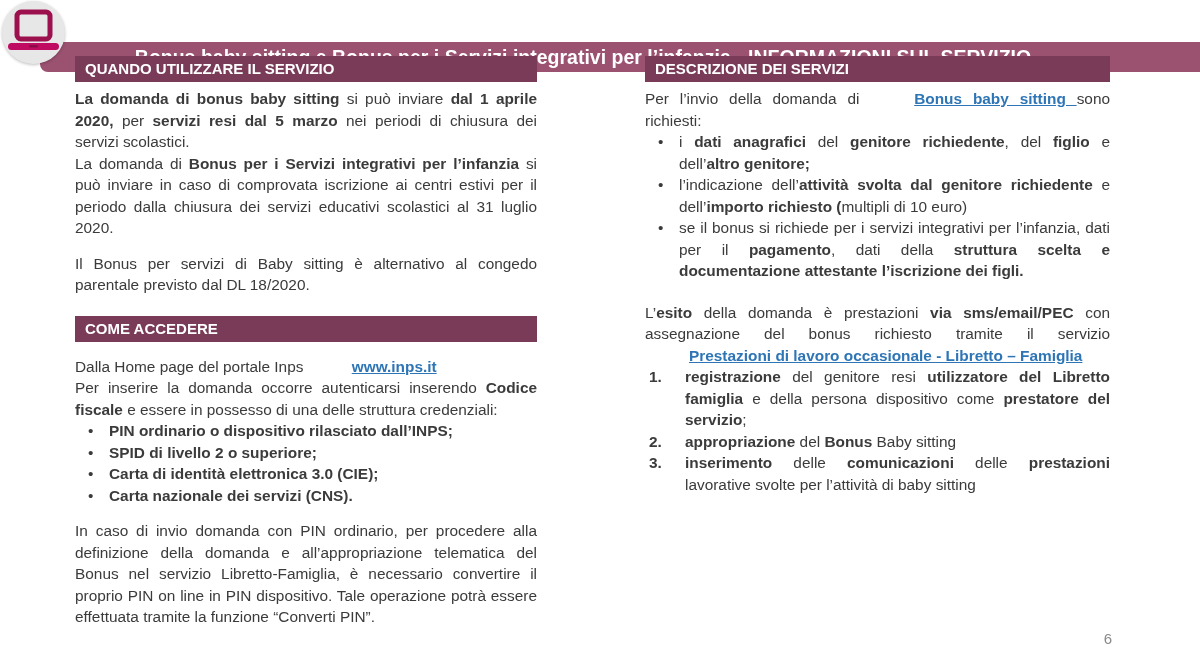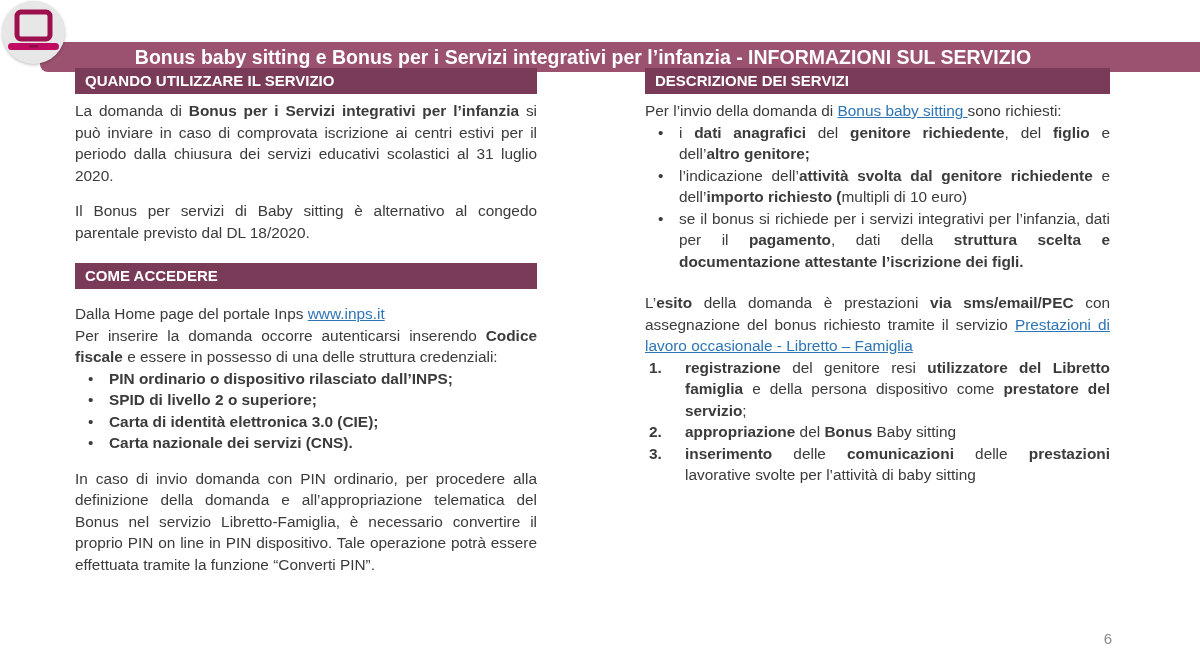--- a/index.html
+++ b/index.html
@@ -19,36 +19,36 @@
     border-radius:0 0 0 8px;
     font-weight:bold;font-size:19.5px;white-space:nowrap;margin-top:40px;
   }
   .icon-circle{
     position:absolute;left:2px;top:1px;width:63px;height:63px;border-radius:50%;
     background:var(--icon-circle,#e8e7e8);
     box-shadow:0 1px 3px rgba(0,0,0,.25);
   }
   .icon-circle svg{position:absolute;left:0;top:0;}
   
-  .col{position:absolute;top:68px;}
+  .col{position:absolute;top:56px;}
   .col-left{left:75px;width:462px;}
   .col-right{left:645px;width:465px;}
   .section-header{
     background:var(--section-header-bg,#7a3b59);
     color:#fff;font-weight:bold;font-size:15px;
     height:26px;line-height:26px;padding-left:10px;
     margin-bottom:6px;
   }
   .para{font-size:15.4px;line-height:21.5px;text-align:justify;}
   .gap-s{margin-top:14px;}
   .gap-m{margin-top:20px;}
   .b{font-weight:bold;}
   .link{
-    color:var(--link,#2e75b6);font-weight:normal;
-    text-decoration:underline;cursor:pointer;
+    color:var(--link,#2e75b6);font-weight:bold;
+    text-decoration:underline;cursor:pointer;margin-left:44px;
   }
   .list{font-size:15.4px;line-height:21.5px;}
   .li{display:flex;}
   .li .marker{flex:0 0 34px;box-sizing:border-box;padding-left:13px;}
   .li .marker.num{flex:0 0 40px;padding-left:4px;font-weight:bold;}
   .li .content{flex:1;text-align:justify;}
   
   .page-number{
     position:absolute;right:88px;bottom:17px;
     color:var(--page-number,#898989);font-size:15px;
@@ -64,20 +64,21 @@
 <div class="icon-circle">
   <svg width="63" height="63" viewBox="0 0 63 63">
     <rect x="15" y="11" width="33" height="27" rx="4" fill="none" stroke="var(--icon-screen,#9c104d)" stroke-width="5"></rect>
     <rect x="6" y="42" width="51" height="7" rx="3.5" fill="var(--icon-base,#c00b62)"></rect>
     <rect x="27" y="44" width="9" height="2.5" rx="1.2" fill="#8c0a48"></rect>
   </svg>
 </div>
 
 <div class="col col-left">
     <div class="section-header"><span>QUANDO UTILIZZARE IL SERVIZIO</span></div>
+    <div class="para"><span class="b">La domanda di bonus baby sitting</span><span> si può inviare </span><span class="b">dal 1 aprile 2020,</span><span> per </span><span class="b">servizi resi dal 5 marzo</span><span> nei periodi di chiusura dei servizi scolastici.</span></div>
     <div class="para"><span>La domanda di </span><span class="b">Bonus per i Servizi integrativi per l’infanzia</span><span> si può inviare in caso di comprovata iscrizione ai centri estivi per il periodo dalla chiusura dei servizi educativi scolastici al 31 luglio 2020.</span></div>
     <div class="para gap-s"><span>Il Bonus per servizi di Baby sitting è alternativo al congedo parentale previsto dal DL 18/2020.</span></div>
     <div class="section-header gap-m"><span>COME ACCEDERE</span></div>
     <div class="para gap-s"><span>Dalla Home page del portale Inps </span><a class="link b">www.inps.it</a></div>
     <div class="para"><span>Per inserire la domanda occorre autenticarsi inserendo </span><span class="b">Codice fiscale</span><span> e essere in possesso di una delle struttura credenziali:</span></div>
     <div class="list">
       <div class="li">
         <span class="marker">•</span>
         <span class="content"><span class="b">PIN ordinario o dispositivo rilasciato dall’INPS;</span></span>
       </div>

